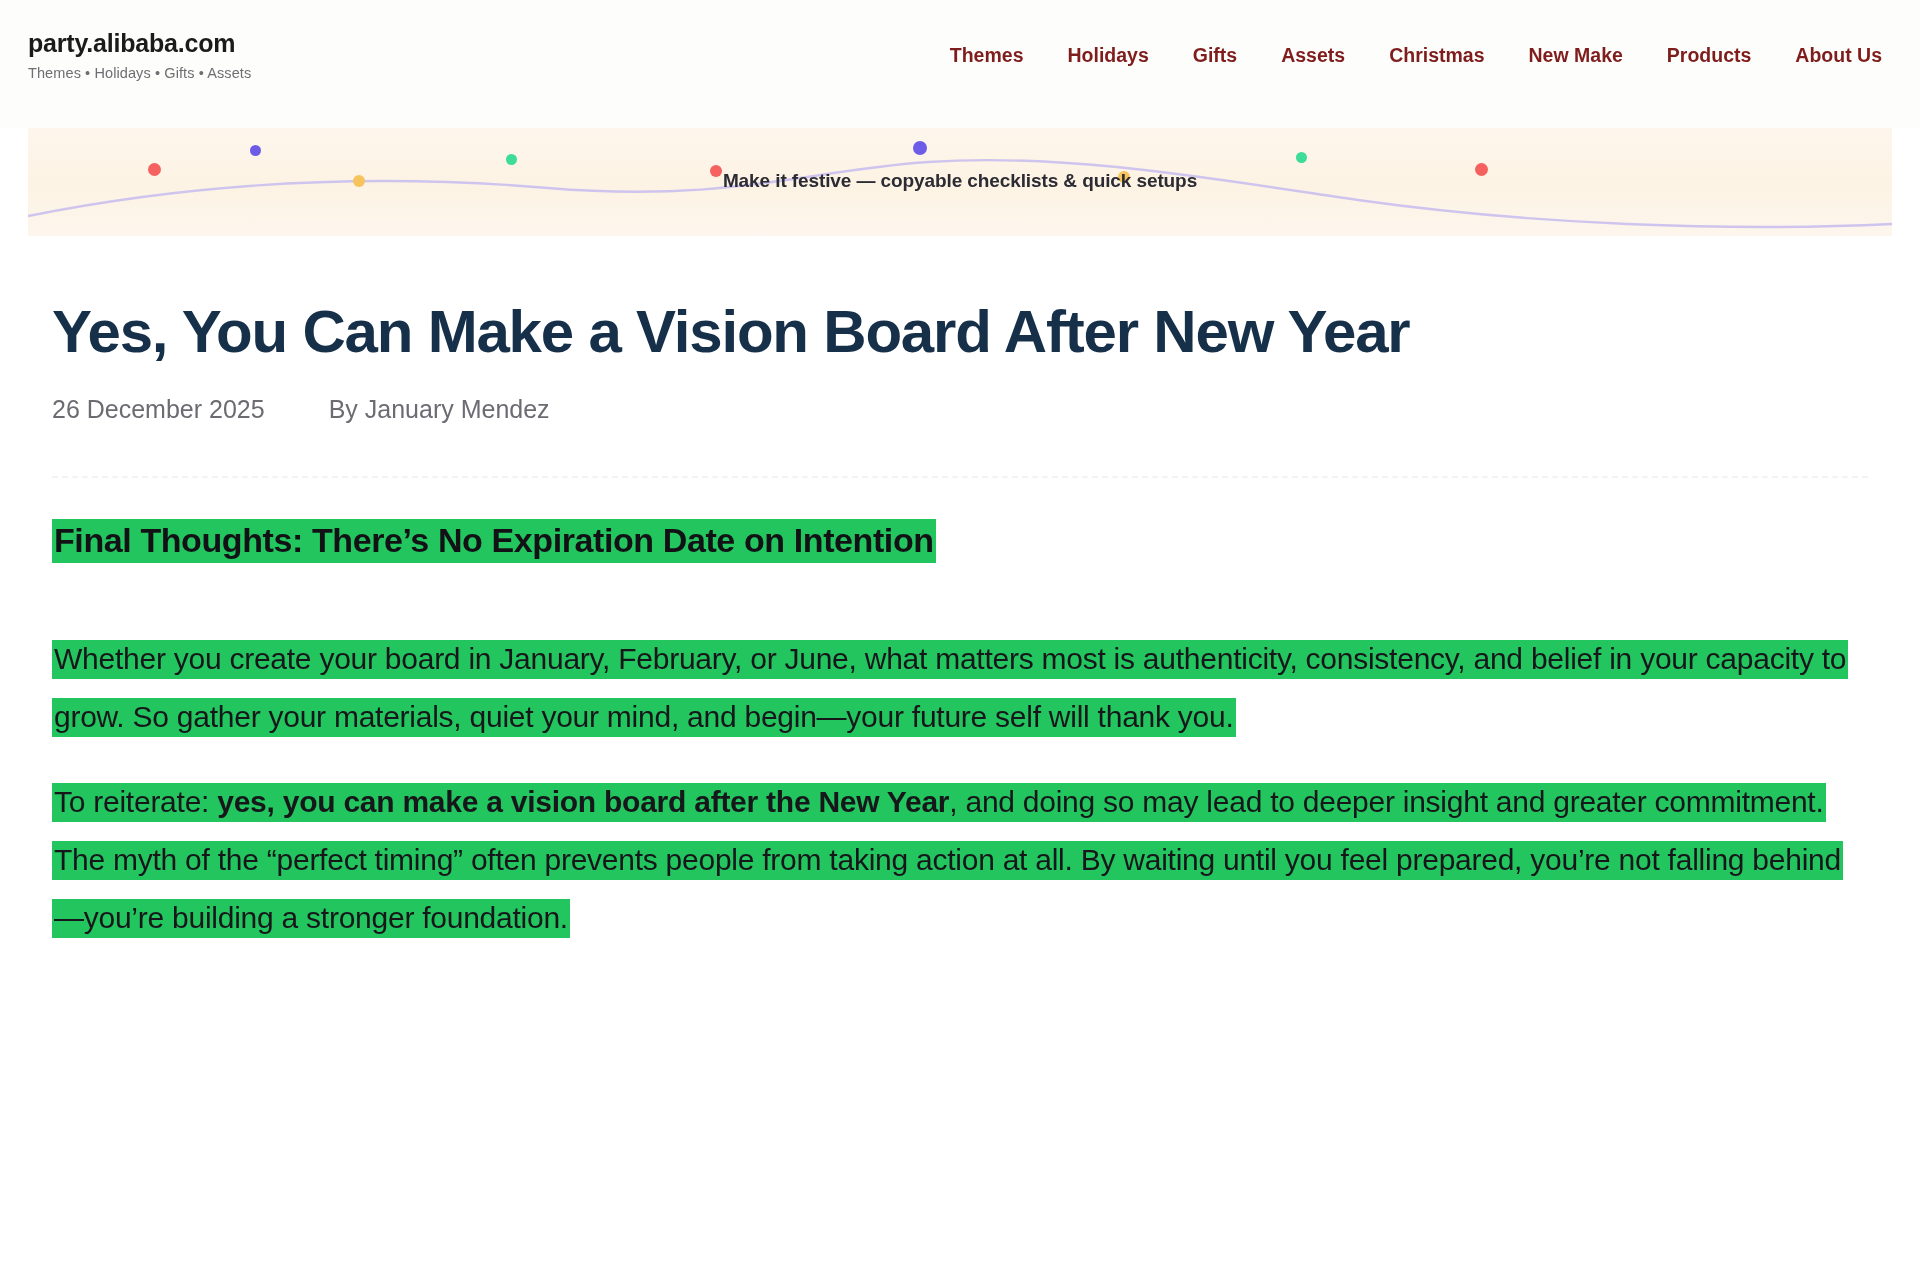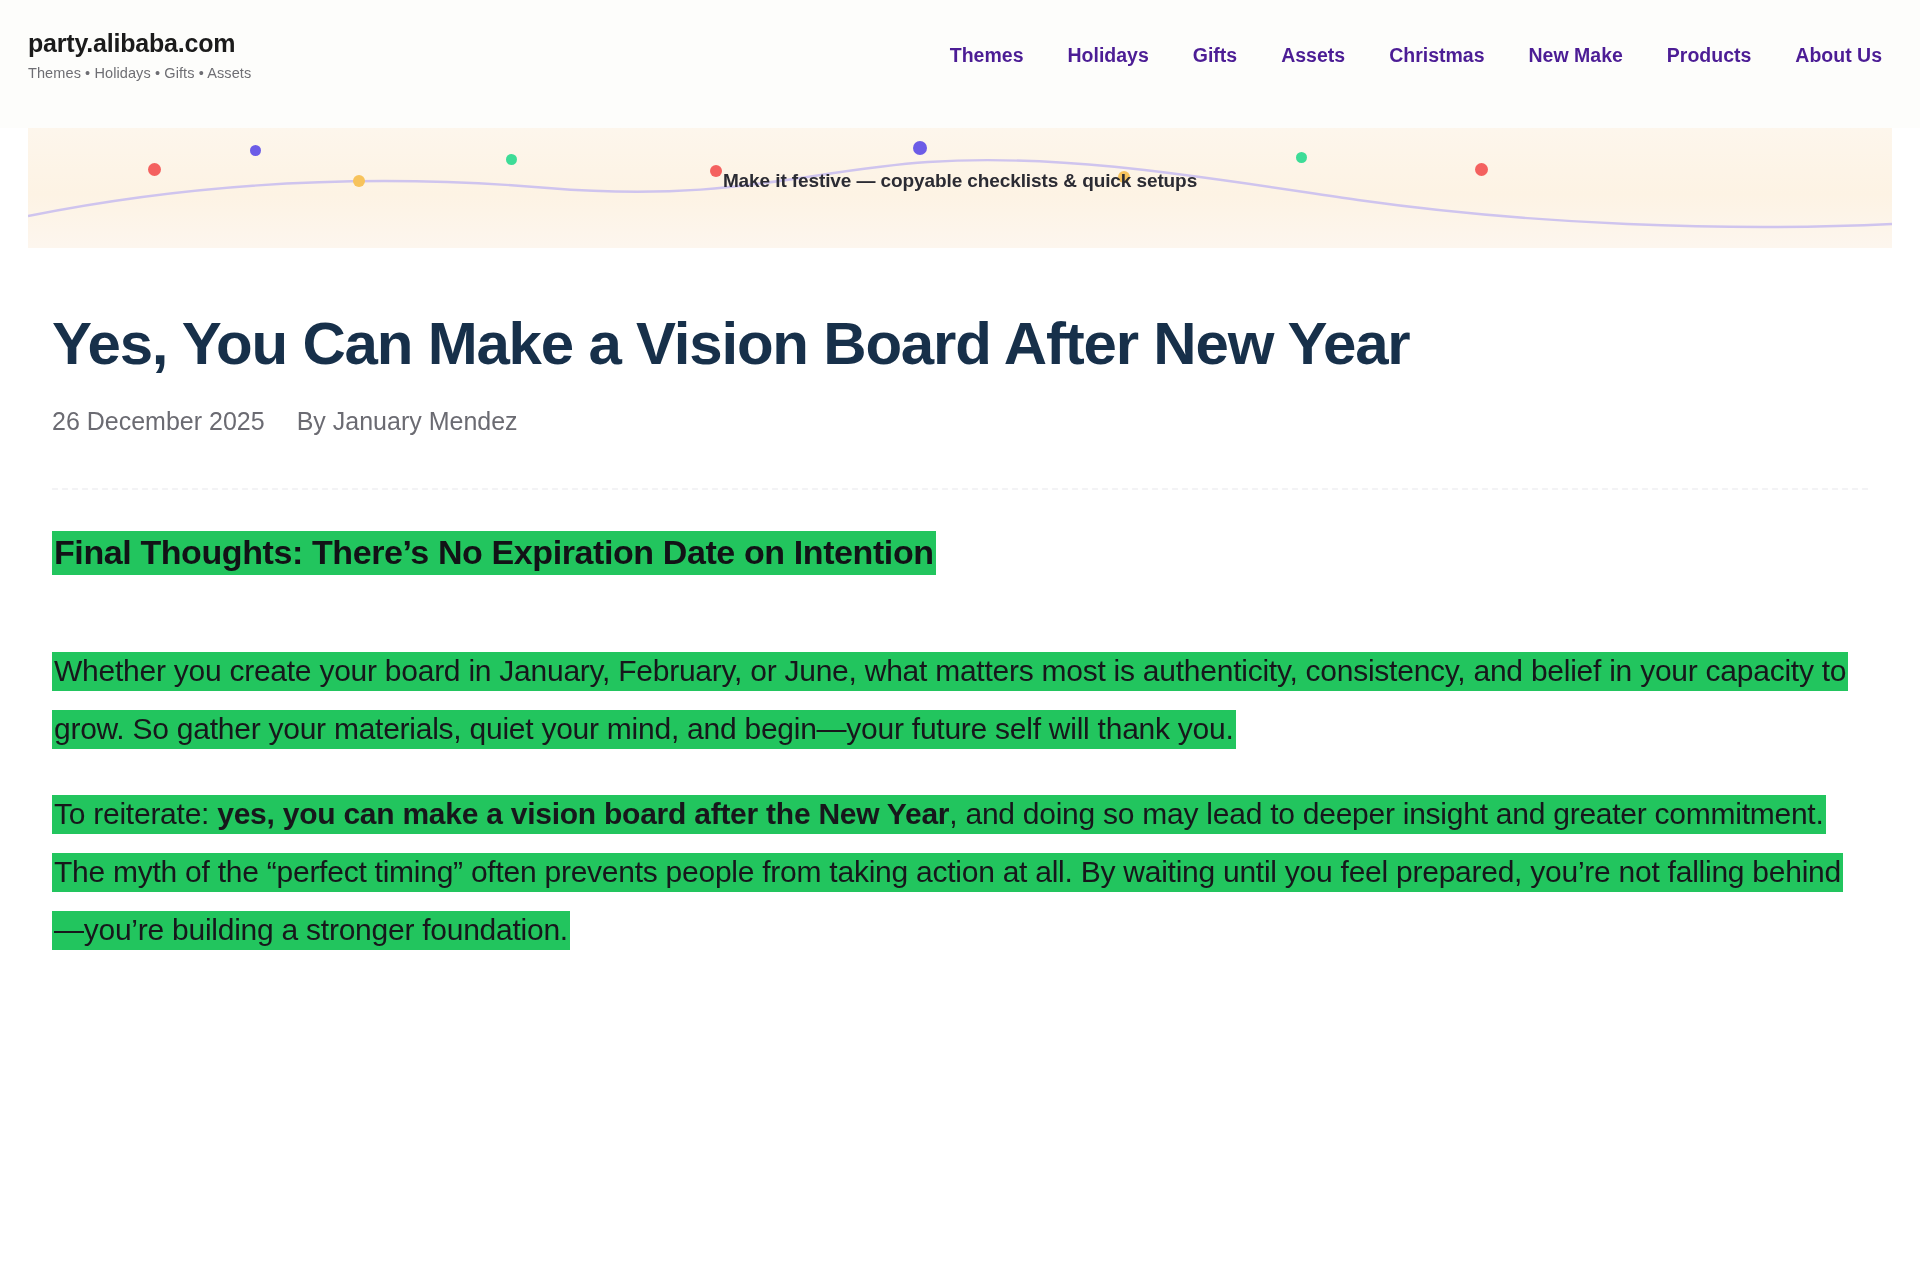--- a/index.html
+++ b/index.html
@@ -43,31 +43,31 @@
     margin-left: auto;
     display: flex;
     align-items: center;
     gap: 44px;
     padding-top: 44px;
     padding-right: 10px;
   }
   .nav-link {
     font-size: 19.5px;
     font-weight: bold;
-    color: #4c1d95;
+    color: #7f1d1d;
     text-decoration: none;
     white-space: nowrap;
     cursor: pointer;
   }
 
   
   .festive-banner {
     position: relative;
     margin: 0 28px;
-    height: 120px;
+    height: 108px;
     background: linear-gradient(180deg, #fdf6ec 0%, #fdf3e4 55%, #fdf6ee 100%);
     overflow: hidden;
   }
   .banner-wave {
     position: absolute;
     left: 0; top: 0;
     width: 100%;
     height: 108px;
     pointer-events: none;
   }
@@ -97,21 +97,21 @@
     font-size: 60px;
     font-weight: bold;
     color: #17304a;
     letter-spacing: -1.2px;
     line-height: 1.08;
   }
   .article-meta {
     margin-top: 30px;
     display: flex;
     align-items: baseline;
-    gap: 32px;
+    gap: 64px;
     font-size: 25px;
     color: #6b6b72;
   }
   .divider {
     margin: 52px 0 0 0;
     border: 0;
     border-top: 2px dashed #f3f3f5;
     width: 100%;
   }
 

